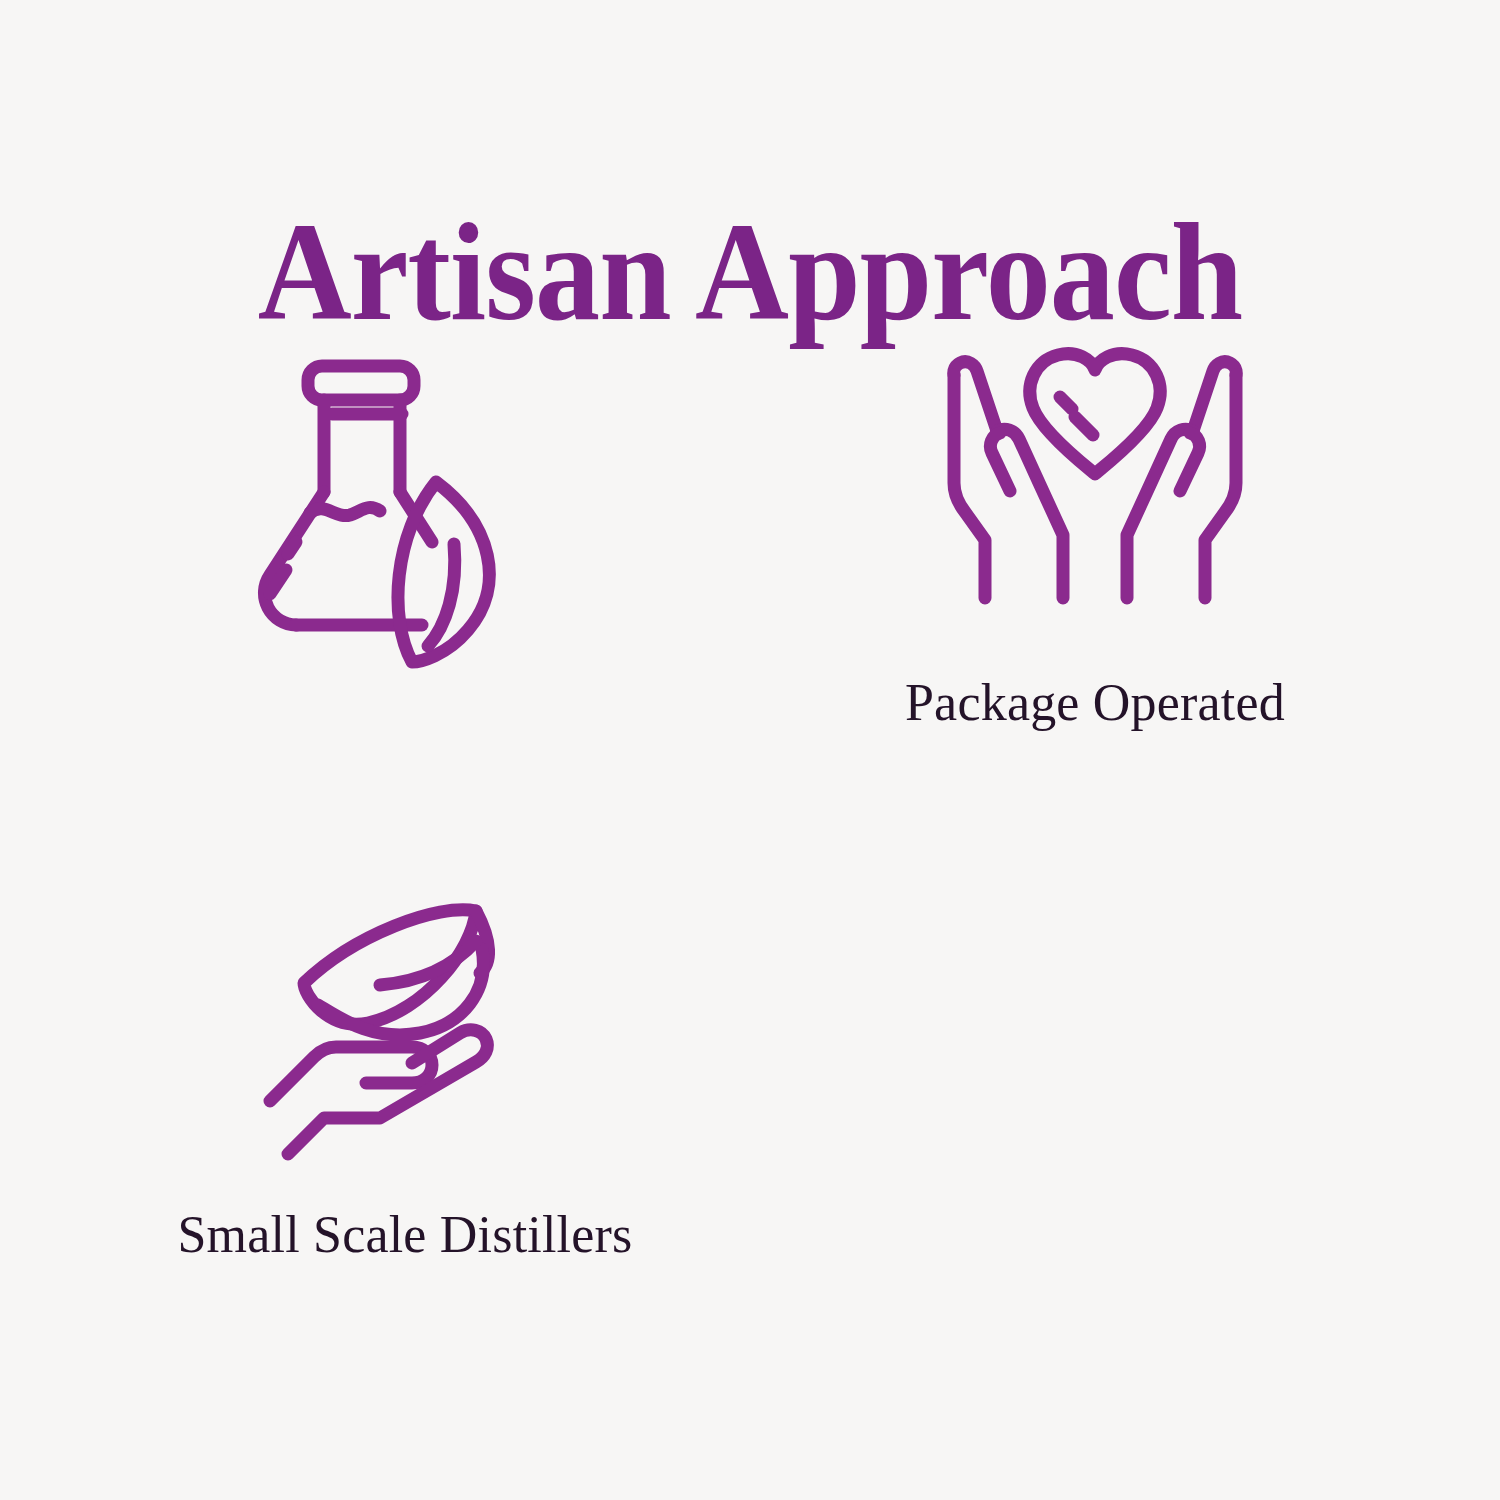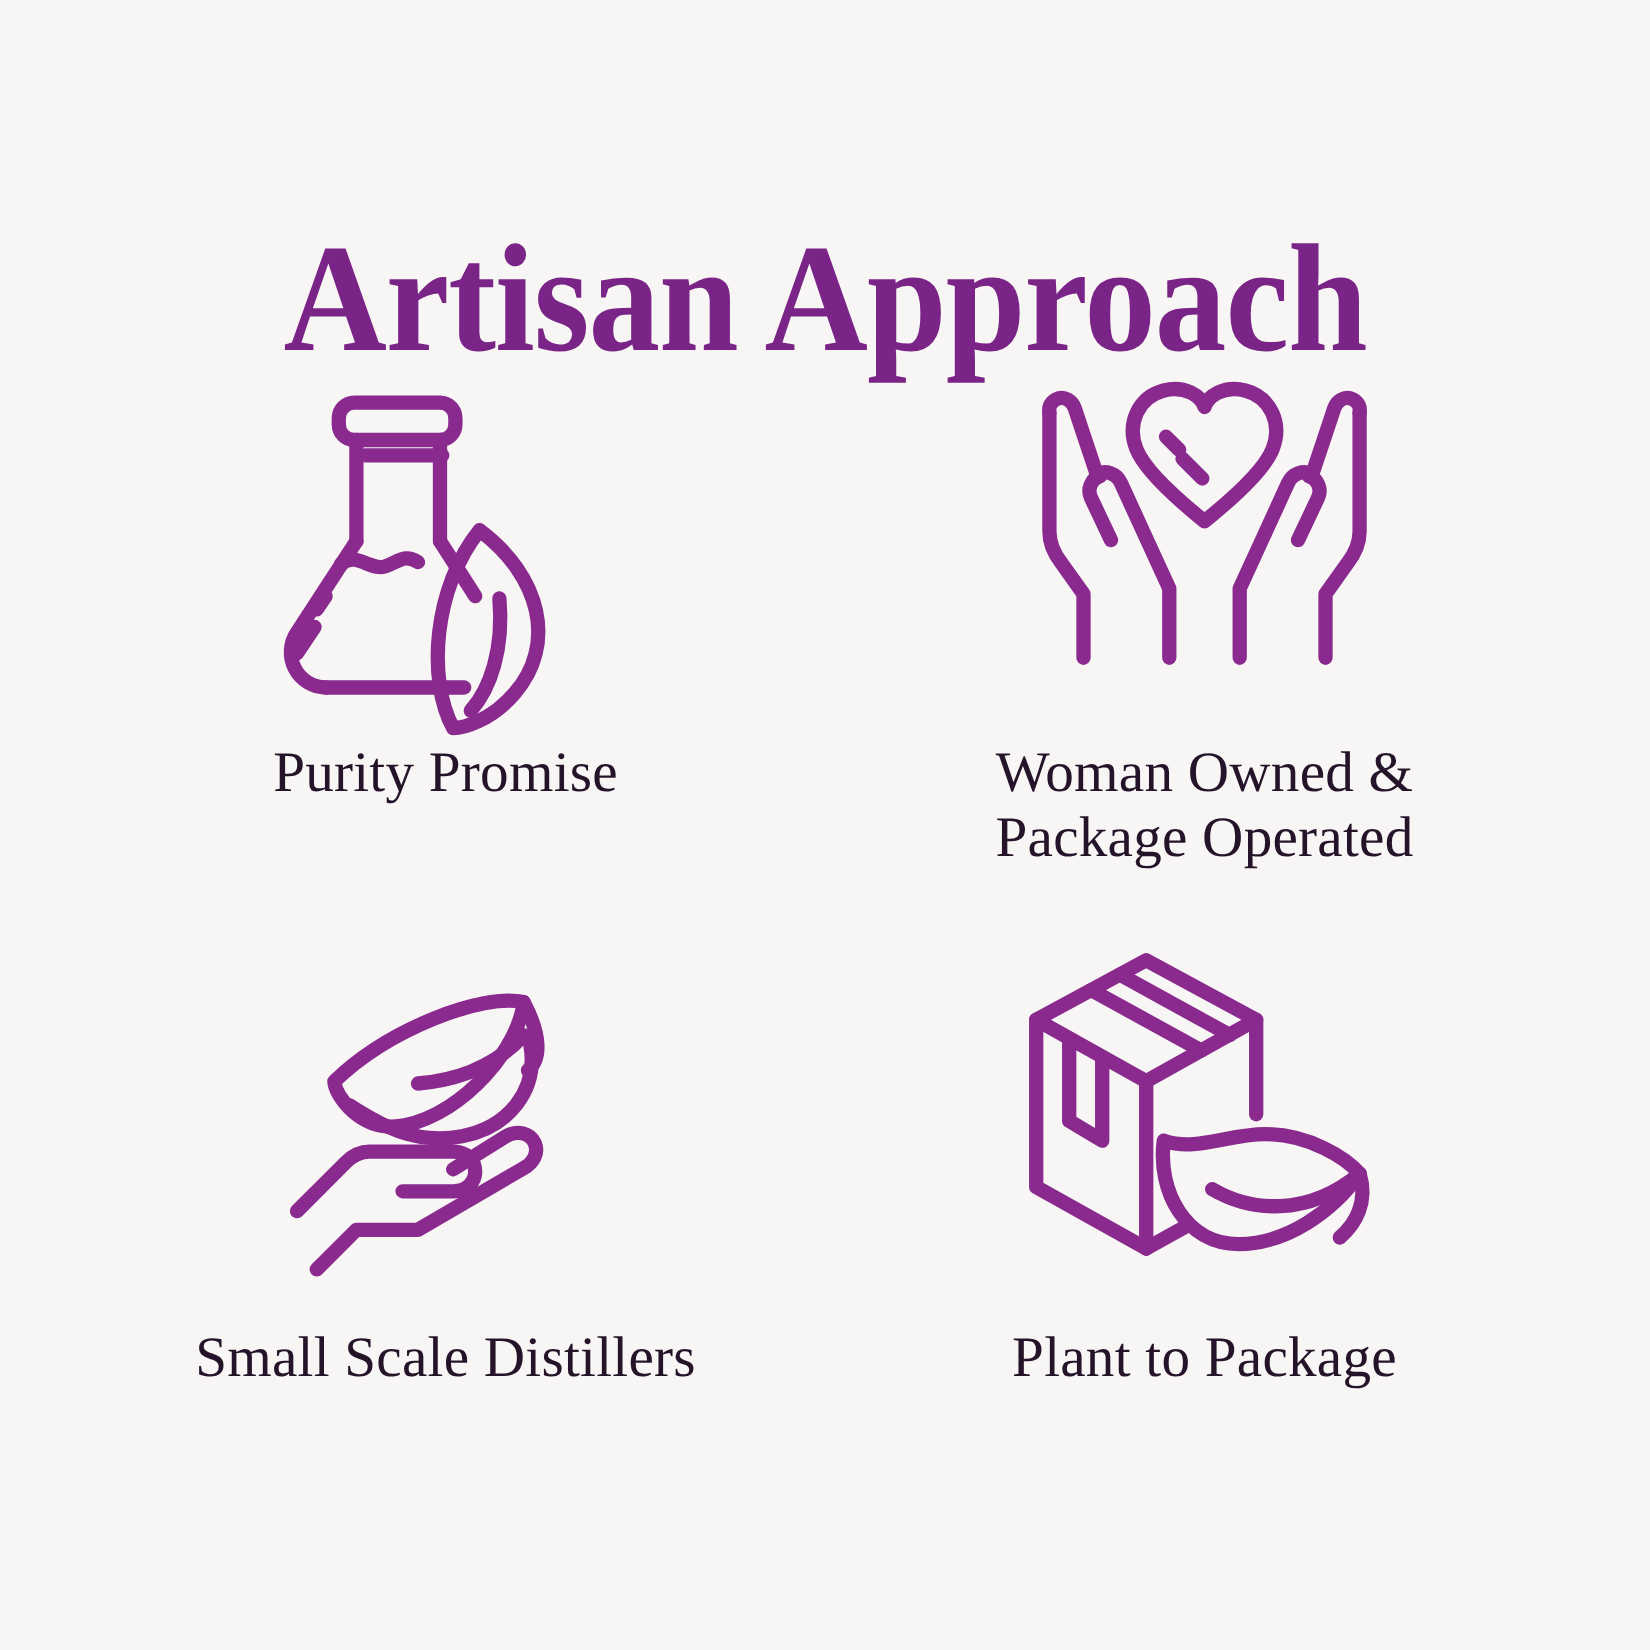--- a/index.html
+++ b/index.html
@@ -127,21 +127,20 @@
           <path class="stroke" d="M50 183 c14 -12 26 6 40 2 c12 -4 18 -12 30 -4"></path>
 
           <path class="stroke" d="M36 212 l-8 12"></path>
           <path class="stroke" d="M26 240 l-16 24"></path>
 
           <path class="stroke" d="M176 152 c56 42 70 104 32 148 c-22 26 -48 32 -56 32 c-24 -44 -18 -128 24 -180 z"></path>
 
           <path class="stroke" d="M194 214 c4 46 -8 82 -26 102"></path>
         </svg>
       </div>
-      <div class="feature-label">Purity Promise</div>
     </div>
 
     <div class="feature-cell">
       <div class="feature-icon">
         <svg width="330" height="290" viewBox="0 0 330 290" aria-hidden="true">
 
           <path class="stroke" d="M165 139 c-3 -3 -52 -40 -62 -66 c-9 -23 2 -47 25 -53 c19 -5 34 5 37 15 c3 -10 18 -20 37 -15 c23 6 34 30 25 53 c-10 26 -59 63 -62 66 z"></path>
 
           <path class="stroke" d="M130 62 l12 12"></path>
           <path class="stroke" d="M145 82 l18 18"></path>
@@ -153,21 +152,20 @@
 
           <path class="stroke" d="M70 98 c-8 2 -12 12 -8 20 l18 38"></path>
 
           <path class="stroke" d="M306 40 c0 0 2 -8 -6 -12 c-8 -4 -15 2 -17 8 c-6 18 -20 60 -20 60"></path>
           <path class="stroke" d="M306 40 v108 c0 10 -4 20 -11 29 l-20 28 v58"></path>
           <path class="stroke" d="M263 96 c-8 -4 -18 -1 -22 8 c-10 22 -44 96 -44 96 v63"></path>
           <path class="stroke" d="M260 98 c8 2 12 12 8 20 l-18 38"></path>
         </svg>
       </div>
       <div class="feature-label">
-        <div>Woman Owned &amp;</div>
         <div>Package Operated</div>
       </div>
     </div>
 
     <div class="feature-cell row2">
       <div class="feature-icon">
         <svg width="290" height="290" viewBox="0 0 290 290" aria-hidden="true">
 
           <path class="stroke" d="M44 118 c50 -48 134 -80 172 -72 c-4 40 -52 100 -108 112 c-40 8 -64 -28 -64 -40 z"></path>
 
@@ -178,43 +176,15 @@
           <path class="stroke" d="M120 120 c48 -4 78 -24 96 -44"></path>
 
           <path class="stroke" d="M10 236 l44 -44 c6 -6 14 -10 22 -10 h76 c12 0 20 8 20 18 c0 10 -8 18 -20 18 h-46"></path>
 
           <path class="stroke" d="M152 198 l48 -30 c10 -6 22 -3 26 6 c4 9 -1 18 -10 23 l-96 56 h-56 l-36 36"></path>
         </svg>
       </div>
       <div class="feature-label">Small Scale Distillers</div>
     </div>
 
-    <div class="feature-cell row2">
-      <div class="feature-icon">
-        <svg width="330" height="290" viewBox="0 0 330 290" aria-hidden="true">
-
-          <path class="stroke" d="M12 62 L112 8 L212 62 L112 118 Z"></path>
-
-          <path class="stroke" d="M62 35 L162 90"></path>
-          <path class="stroke" d="M88 21 L188 76"></path>
-
-          <path class="stroke" d="M12 62 v152 l100 56"></path>
-
-          <path class="stroke" d="M112 118 v152"></path>
-
-          <path class="stroke" d="M212 62 v86"></path>
-
-          <path class="stroke" d="M42 82 v72 l30 18 v-72"></path>
-
-          <path class="stroke" d="M112 270 l36 -20"></path>
-
-          <path class="stroke" d="M128 172 c30 10 58 -6 92 -6 c40 0 74 22 86 36 c-24 34 -66 64 -110 64 c-48 0 -74 -48 -68 -94 z"></path>
-
-          <path class="stroke" d="M306 202 c8 26 -4 46 -18 58"></path>
-
-          <path class="stroke" d="M172 216 c34 20 86 26 134 -14"></path>
-        </svg>
-      </div>
-      <div class="feature-label">Plant to Package</div>
-    </div>
 
   </div>
 </div>
 
 </body></html>

